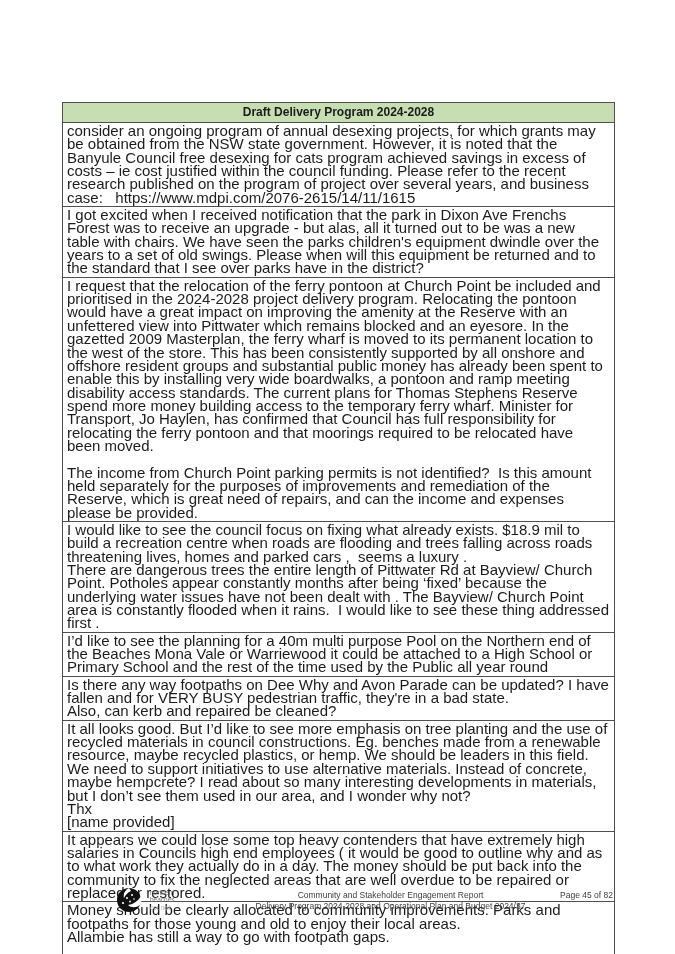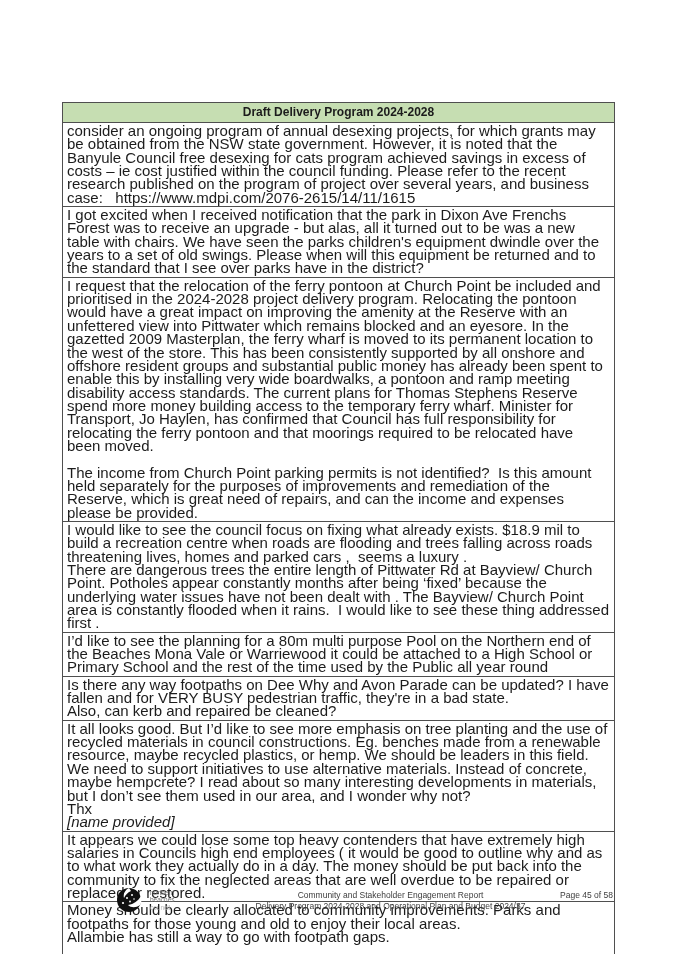--- a/index.html
+++ b/index.html
@@ -37,21 +37,21 @@
   }
   .row{
     border:1px solid var(--border);
     margin-top:-1px;
     padding:1px 4px 2px 4px;
     font-size:15px;
     line-height:13.35px;
     background:#fff;
   }
   .row .cell{white-space:pre-wrap;word-wrap:break-word;}
-  .row .cell.italic{font-style:italic;}
+  .row .cell.italic{}
   .gap{margin-top:2px;}
   .h1{min-height:68px}.h2{min-height:54px}.h3{min-height:169px}
   .h4{min-height:88px}.h5{min-height:41px}.h6{min-height:40px}
   .h7{min-height:93px}.h8{min-height:54px}.h9{min-height:40px}
   .h10{min-height:86px}.h11{min-height:15px}.h12{min-height:15px}
   .footer{
     position:absolute;
     left:62px;top:862px;
     width:553px;
     display:flex;
@@ -104,21 +104,21 @@
     <div class="row h3">
       <div class="cell">I request that the relocation of the ferry pontoon at Church Point be included and prioritised in the 2024-2028 project delivery program. Relocating the pontoon would have a great impact on improving the amenity at the Reserve with an unfettered view into Pittwater which remains blocked and an eyesore. In the gazetted 2009 Masterplan, the ferry wharf is moved to its permanent location to the west of the store. This has been consistently supported by all onshore and offshore resident groups and substantial public money has already been spent to enable this by installing very wide boardwalks, a pontoon and ramp meeting disability access standards. The current plans for Thomas Stephens Reserve spend more money building access to the temporary ferry wharf. Minister for Transport, Jo Haylen, has confirmed that Council has full responsibility for relocating the ferry pontoon and that moorings required to be relocated have been moved.
 
 The income from Church Point parking permits is not identified?  Is this amount held separately for the purposes of improvements and remediation of the Reserve, which is great need of repairs, and can the income and expenses please be provided.</div>
     </div>
     <div class="row h4">
       <div class="cell">I would like to see the council focus on fixing what already exists. $18.9 mil to build a recreation centre when roads are flooding and trees falling across roads threatening lives, homes and parked cars ,  seems a luxury .
 There are dangerous trees the entire length of Pittwater Rd at Bayview/ Church Point. Potholes appear constantly months after being ‘fixed’ because the underlying water issues have not been dealt with . The Bayview/ Church Point area is constantly flooded when it rains.  I would like to see these thing addressed first .</div>
     </div>
     <div class="row h5">
-      <div class="cell">I’d like to see the planning for a 80m multi purpose Pool on the Northern end of the Beaches Mona Vale or Warriewood it could be attached to a High School or Primary School and the rest of the time used by the Public all year round</div>
+      <div class="cell">I’d like to see the planning for a 40m multi purpose Pool on the Northern end of the Beaches Mona Vale or Warriewood it could be attached to a High School or Primary School and the rest of the time used by the Public all year round</div>
     </div>
     <div class="row h6">
       <div class="cell">Is there any way footpaths on Dee Why and Avon Parade can be updated? I have fallen and for VERY BUSY pedestrian traffic, they're in a bad state.
 Also, can kerb and repaired be cleaned?</div>
     </div>
     <div class="row h7">
       <div class="cell">It all looks good. But I’d like to see more emphasis on tree planting and the use of recycled materials in council constructions. Eg. benches made from a renewable resource, maybe recycled plastics, or hemp. We should be leaders in this field. We need to support initiatives to use alternative materials. Instead of concrete, maybe hempcrete? I read about so many interesting developments in materials, but I don’t see them used in our area, and I wonder why not?
 Thx</div>
       <div class="cell italic">[name provided]</div>
     </div>
@@ -155,16 +155,16 @@
       <div class="logo-text">
         <div>northern</div>
         <div>beaches</div>
         <div class="light">council</div>
       </div>
     </div>
     <div class="footer-center">
       <div>Community and Stakeholder Engagement Report</div>
       <div>Delivery Program 2024-2028 and Operational Plan and Budget 2024/37</div>
     </div>
-    <div class="footer-right">Page 45 of 58</div>
+    <div class="footer-right">Page 45 of 82</div>
   </div>
 
 </div>
 
 </body></html>

